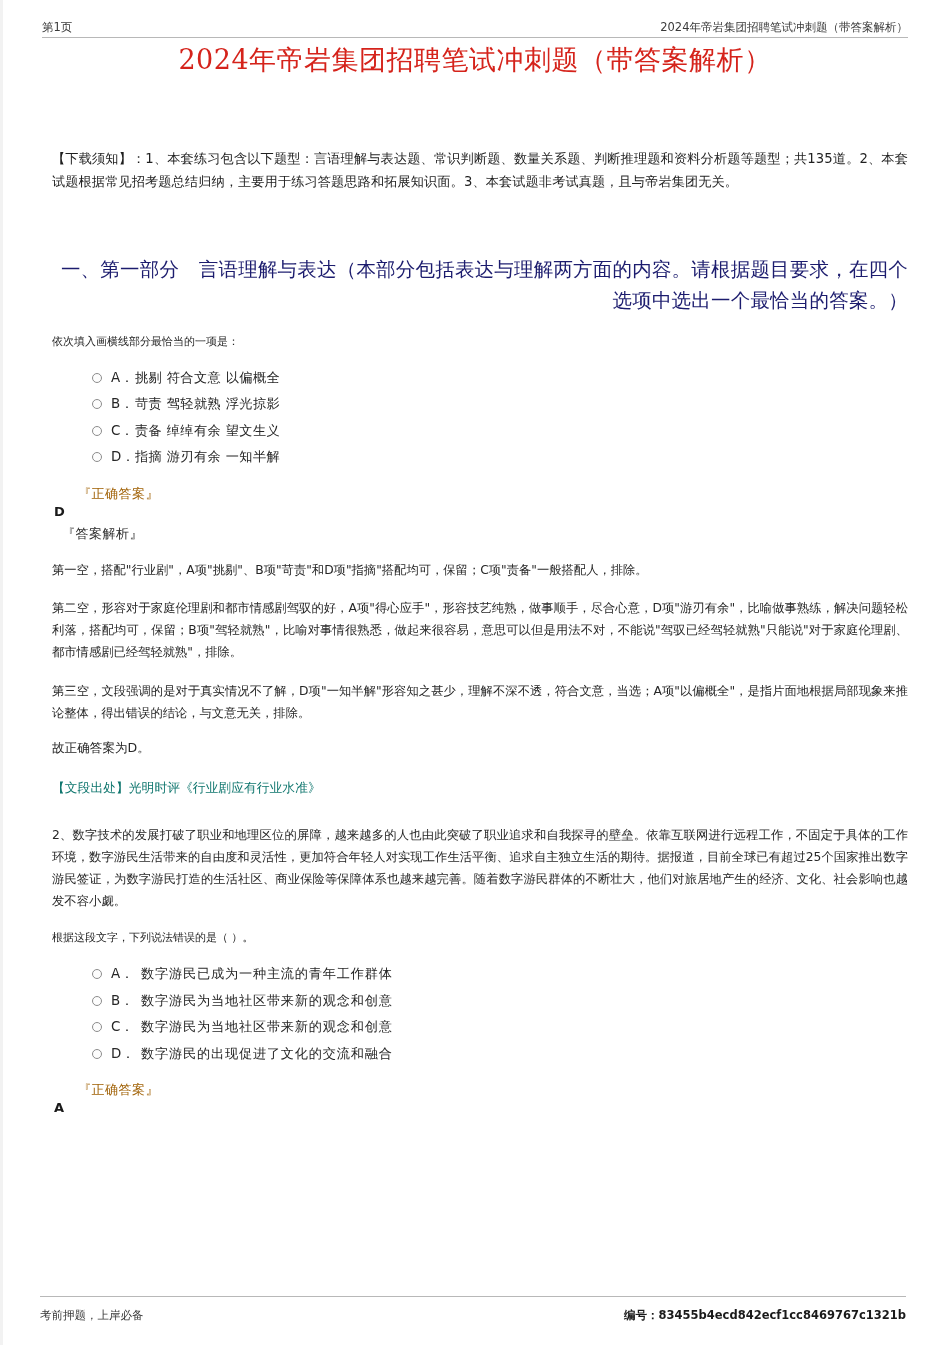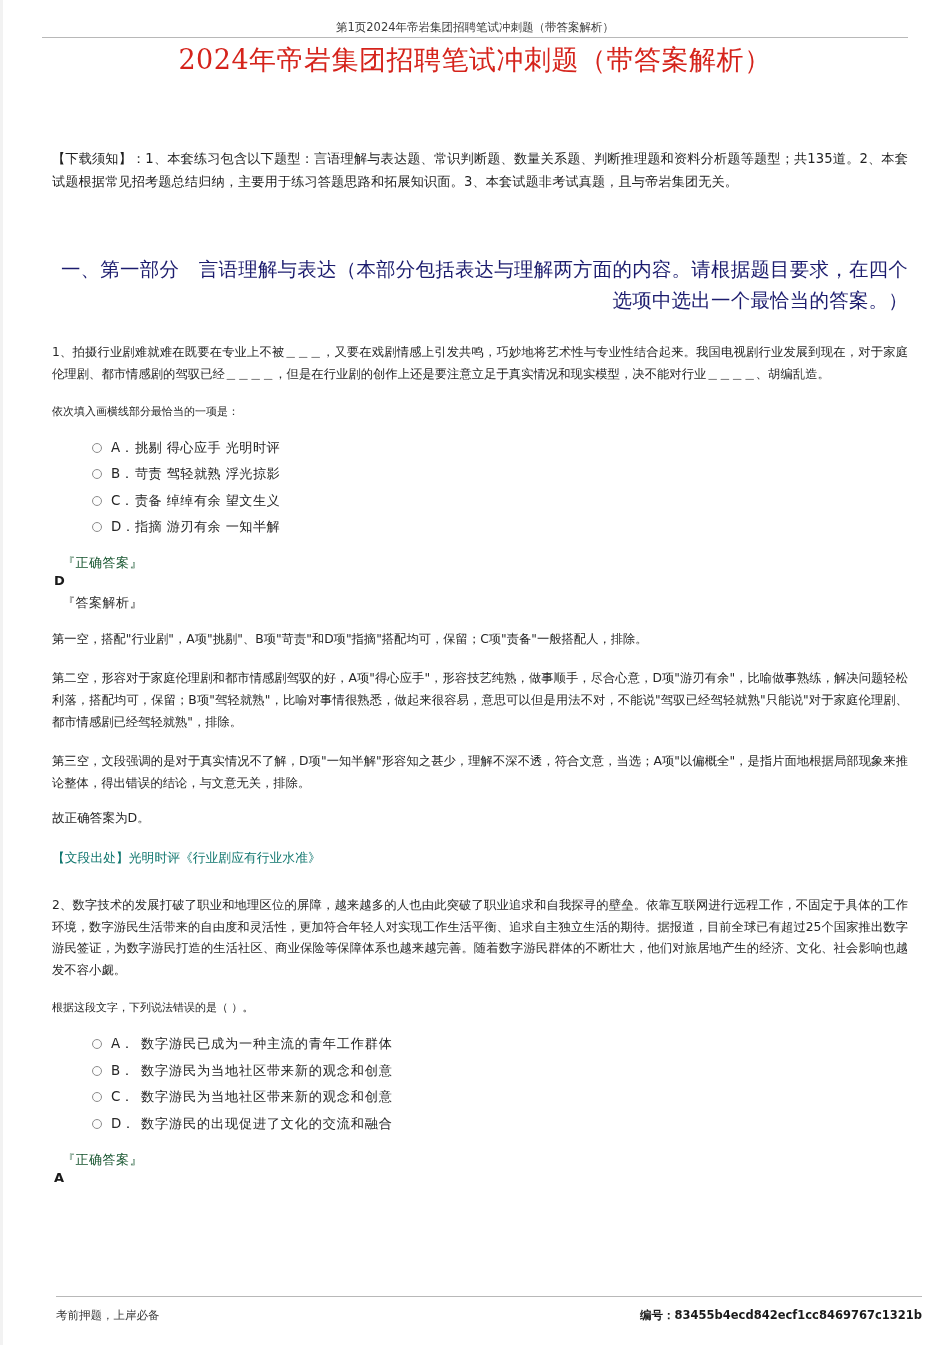--- a/index.html
+++ b/index.html
@@ -27,21 +27,21 @@
   
   .doc-header {
     position: absolute;
     left: 42px;
     top: 14px;
     width: 866px;
     height: 24px;
     border-bottom: 1px solid #b8b8b8;
     display: flex;
     align-items: flex-end;
-    justify-content: center;
+    justify-content: space-between;
     box-sizing: border-box;
     padding-bottom: 2px;
   }
   .doc-header .hdr-left {
     font-size: 11.5px;
     color: #3a3a3a;
     letter-spacing: 0px;
     white-space: nowrap;
   }
   .doc-header .hdr-right {
@@ -130,23 +130,23 @@
     font-family: "DejaVu Sans", "Liberation Sans", sans-serif;
     font-size: 13.4px;
   }
   .opt-text {
     letter-spacing: 0.4px;
   }
   .options.wide .opt-text { letter-spacing: 0.8px; }
   .options.wide .opt-letter { width: 30px; }
   .ans-label {
     margin-top: 14px;
-    margin-left: 10px;
+    margin-left: 26px;
     font-size: 13px;
-    color: #14532d;
+    color: #a16207;
     letter-spacing: 0.5px;
   }
   .ans-value {
     margin-top: 1px;
     margin-left: 2px;
     font-size: 13px;
     color: #1a1a1a;
     font-weight: 600;
   }
   .ans-head {
@@ -172,21 +172,21 @@
   }
   .source {
     margin-top: 19px;
     font-size: 12.8px;
     line-height: 1.7;
     color: #0f766e;
   }
   
   .doc-footer {
     position: absolute;
-    left: 56px;
+    left: 40px;
     top: 1296px;
     width: 866px;
     height: 30px;
     border-top: 1px solid #b8b8b8;
     display: flex;
     align-items: center;
     justify-content: space-between;
     box-sizing: border-box;
     padding-top: 8px;
   }
@@ -222,28 +222,27 @@
 
   <div class="doc-title">2024年帝岩集团招聘笔试冲刺题（带答案解析）</div>
 
   <div class="content">
 
     <p class="notice">【下载须知】：1、本套练习包含以下题型：言语理解与表达题、常识判断题、数量关系题、判断推理题和资料分析题等题型；共135道。2、本套试题根据常见招考题总结归纳，主要用于练习答题思路和拓展知识面。3、本套试题非考试真题，且与帝岩集团无关。</p>
 
     <p class="section-title">一、第一部分　言语理解与表达（本部分包括表达与理解两方面的内容。请根据题目要求，在四个选项中选出一个最恰当的答案。）</p>
 
     <div>
-      <p class="q-stem">1、拍摄行业剧难就难在既要在专业上不被＿＿＿，又要在戏剧情感上引发共鸣，巧妙地将艺术性与专业性结合起来。我国电视剧行业发展到现在，对于家庭伦理剧、都市情感剧的驾驭已经＿＿＿＿，但是在行业剧的创作上还是要注意立足于真实情况和现实模型，决不能对行业＿＿＿＿、胡编乱造。</p>
       <p class="q-prompt">依次填入画横线部分最恰当的一项是：</p>
 
       <div class="options">
         <div class="option-row">
           <span class="radio"></span>
           <span class="opt-letter">A．</span>
-          <span class="opt-text">挑剔 得心应手 光明时评</span>
+          <span class="opt-text">挑剔 符合文意 以偏概全</span>
         </div>
         <div class="option-row">
           <span class="radio"></span>
           <span class="opt-letter">B．</span>
           <span class="opt-text">苛责 驾轻就熟 浮光掠影</span>
         </div>
         <div class="option-row">
           <span class="radio"></span>
           <span class="opt-letter">C．</span>
           <span class="opt-text">责备 绰绰有余 望文生义</span>

